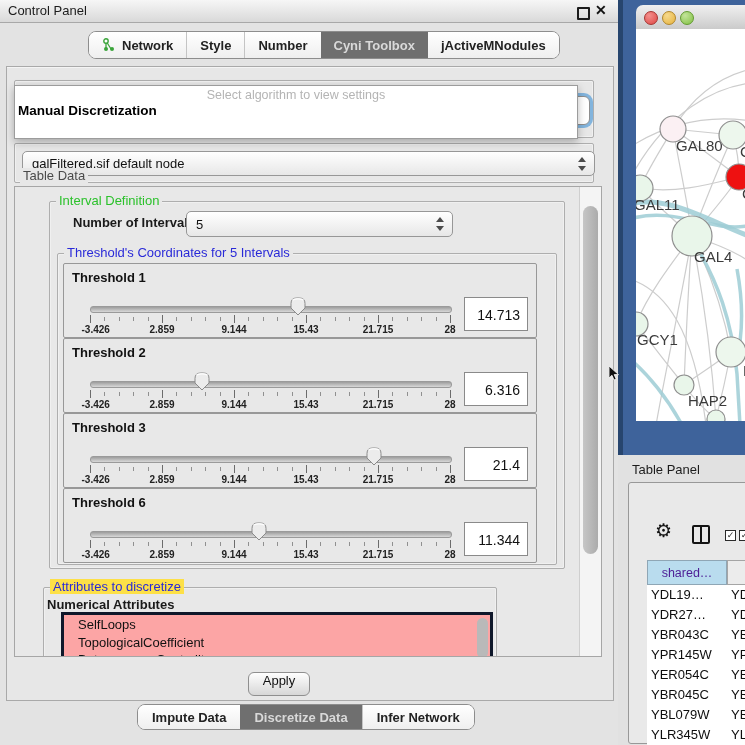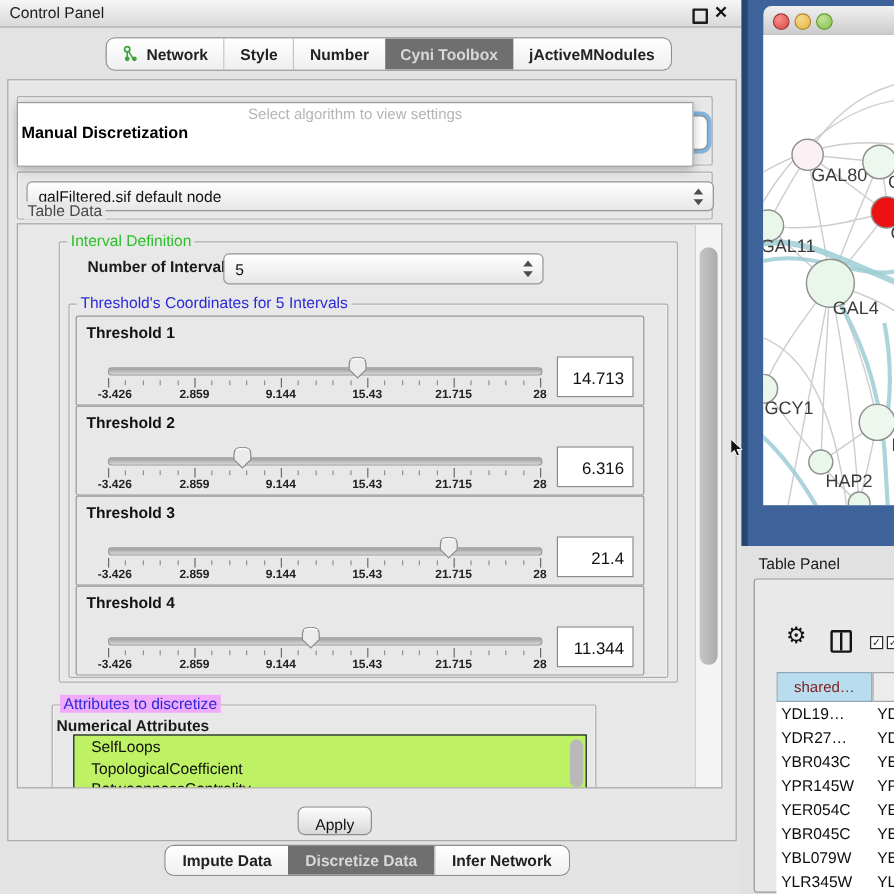--- a/index.html
+++ b/index.html
@@ -64,25 +64,25 @@
   .thumb{position:absolute;top:33px;width:16px;height:19px;}
   .tickrow{position:absolute;left:0;top:51px;width:360px;height:9px;}
   .tick{position:absolute;width:1px;background:#6b6b6b;}
   .tick.major{top:0;height:8px;}
   .tick.minor{top:2px;height:4px;background:#909090;}
   .lblrow{position:absolute;left:0;top:60px;width:360px;height:12px;}
   .tlabel{position:absolute;transform:translateX(-50%);font-size:10px;font-weight:bold;color:#222;white-space:nowrap;}
   .valbox{position:absolute;left:400px;top:33px;width:64px;height:34px;background:#fff;border:1px solid #8a8a8a;
     font-size:14px;color:#111;text-align:right;line-height:34px;padding-right:7px;box-sizing:border-box;}
 
-  .attr-list{position:absolute;left:46px;top:425px;width:426px;height:48px;background:#bef264;border:1px solid #0f172a;}
+  .attr-list{position:absolute;left:46px;top:425px;width:426px;height:48px;background:#fca5a5;border:3px solid #0f172a;}
   .attr-item{position:absolute;left:14px;font-size:13px;color:#111;}
 
   .btn{background:linear-gradient(#fefefe,#d7d7d7);border:1px solid #8f8f8f;border-radius:6px;
-    font-size:13px;color:#111;display:flex;align-items:flex-end;justify-content:center;}
+    font-size:13px;color:#111;display:flex;align-items:flex-start;justify-content:center;}
 
   .bottom-tabs{left:137px;top:704px;height:24px;display:flex;background:#fff;
     border:1px solid #8d8d8d;border-radius:8px;overflow:hidden;}
   .btab{display:flex;align-items:center;padding:0 14px;font-size:13px;font-weight:bold;color:#222;background:linear-gradient(#ffffff,#efefef);}
   .btab.sep{border-left:1px solid #c4c4c4;}
   .btab.sel{background:#6f6f6f;color:#d9d9d9;}
 
   
   .net-window{left:618px;top:0;width:127px;height:455px;background:#3e639b;}
   .net-window .edge{position:absolute;left:0;top:0;width:5px;height:455px;background:#27456e;}
@@ -94,21 +94,21 @@
   .tp-region{left:618px;top:455px;width:127px;height:290px;background:#e1e1e1;}
   .tp-title{position:absolute;left:14px;top:7px;font-size:13px;color:#1c1c1c;}
   .tp-panel{position:absolute;left:10px;top:27px;width:120px;height:260px;background:#e9e9e9;
     border:1px solid #989898;border-radius:3px;}
   .gear{position:absolute;left:26px;top:38px;font-size:19px;color:#141414;line-height:1;}
   .colicon{position:absolute;left:63px;top:42px;width:14px;height:15px;border:2px solid #141414;border-radius:2px;}
   .colicon:before{content:"";position:absolute;left:50%;top:0;width:2px;height:100%;background:#141414;transform:translateX(-50%);}
   .cb{position:absolute;top:47px;width:9px;height:9px;border:1.5px solid #2a2a2a;font-size:9px;line-height:9px;text-align:center;color:#2a2a2a;background:#fff;}
   .tbl{position:absolute;left:18px;top:77px;width:109px;height:192px;background:#fff;overflow:hidden;}
   .th1{position:absolute;left:0;top:0;width:80px;height:25px;background:#b9dcee;border:1px solid #8fa6b5;
-    box-sizing:border-box;font-size:12.5px;display:flex;align-items:center;justify-content:center;color:#7f1d1d;}
+    box-sizing:border-box;font-size:12.5px;display:flex;align-items:center;justify-content:center;color:#4c1d95;}
   .th2{position:absolute;left:80px;top:0;width:60px;height:25px;background:#ececec;border:1px solid #a5a5a5;
     box-sizing:border-box;font-size:12.5px;display:flex;align-items:center;padding-left:22px;color:#222;}
   .trow{position:absolute;left:0;width:140px;height:20px;font-size:13px;line-height:20px;color:#0d0d0d;}
   .trow .c1{position:absolute;left:4px;}
   .trow .c2{position:absolute;left:84px;}
 
   .cursor{left:609px;top:366px;z-index:60;}
 </style>
 </head>
 <body>
@@ -315,21 +315,21 @@
             <span class="tlabel" style="left: 40%;">9.144</span>
             <span class="tlabel" style="left: 60%;">15.43</span>
             <span class="tlabel" style="left: 80%;">21.715</span>
             <span class="tlabel" style="left: 100%;">28</span>
           </div>
     </div>
     <div class="valbox">21.4</div>
   </div>
 
   <div class="thr-panel" style="top: 301px;">
-    <div class="thr-label">Threshold 4</div>
+    <div class="thr-label">Threshold 6</div>
     <div class="slider-zone">
       <div class="track"></div>
       <svg class="thumb" width="16" height="19" viewBox="0 0 16 19" style="left: 161.197px;">
         <path d="M1,6.5 Q1,1 6.5,1 L9.5,1 Q15,1 15,6.5 L15,11 L8,18 L1,11 Z" fill="#ececec" stroke="#8a8a8a" stroke-width="1"></path>
         <path d="M2.5,3 Q8,0.5 13.5,3" fill="none" stroke="#ffffff" stroke-width="1.4" opacity="0.9"></path>
       </svg>
       <div class="tickrow">
             <div class="tick major" style="left: 0%;"></div>
             <div class="tick minor" style="left: 4%;"></div>
             <div class="tick minor" style="left: 8%;"></div>
@@ -364,21 +364,21 @@
             <span class="tlabel" style="left: 60%;">15.43</span>
             <span class="tlabel" style="left: 80%;">21.715</span>
             <span class="tlabel" style="left: 100%;">28</span>
           </div>
     </div>
     <div class="valbox">11.344</div>
   </div>
 </div>
 
   <div class="abs grp" style="left:28px;top:400px;width:452px;height:120px;"></div>
-  <div class="abs grp-title g-blue" style="left:35px;top:392px;background:#f0abfc;">Attributes to discretize</div>
+  <div class="abs grp-title g-blue" style="left:35px;top:392px;background:#fde047;">Attributes to discretize</div>
   <div class="abs" style="left:32px;top:410px;font-size:13px;font-weight:bold;">Numerical Attributes</div>
   <div class="attr-list" id="attr-list">
     <div class="list-sb"></div>
   <div class="attr-item" style="top: 2px;">SelfLoops</div>
       <div class="attr-item" style="top: 19.5px;">TopologicalCoefficient</div>
       <div class="attr-item" style="top: 37px;">BetweennessCentrality</div>
     </div>
 
   <div class="vsb-track">
     <div class="vsb-thumb" style="left:3px;"></div>

